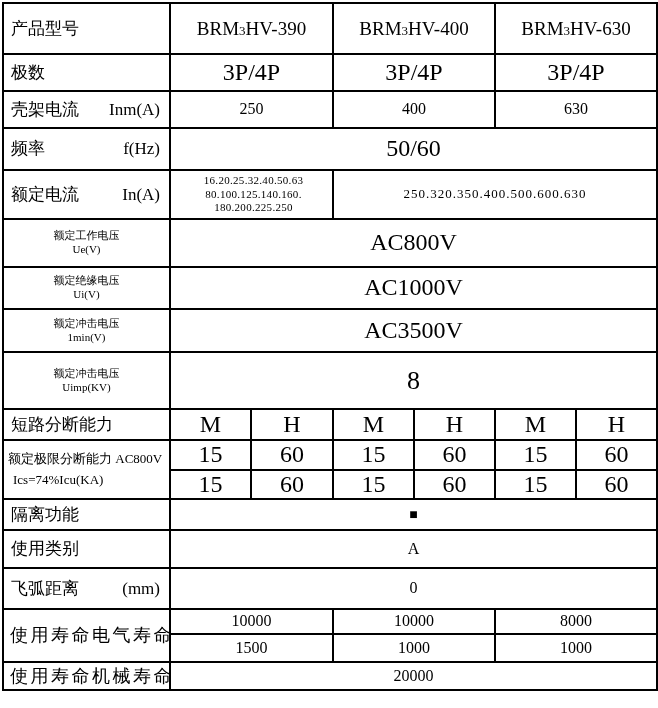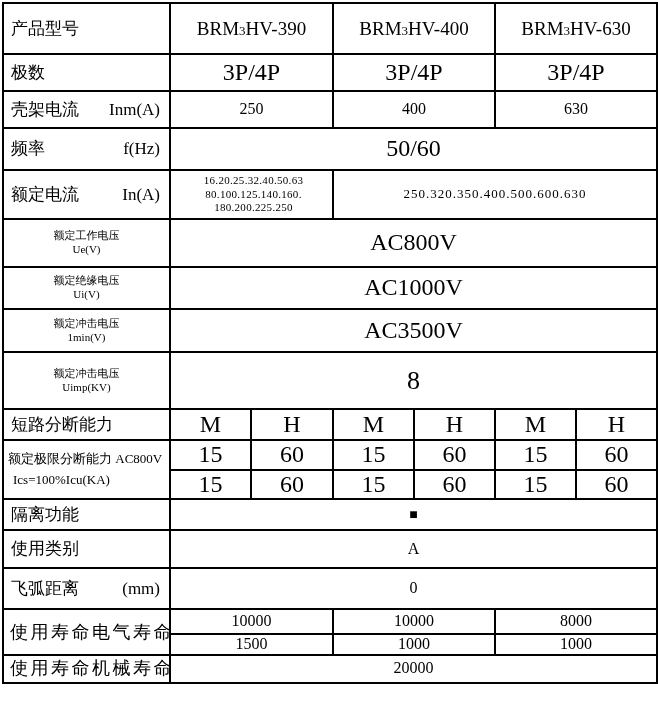--- a/index.html
+++ b/index.html
@@ -41,21 +41,21 @@
   tr.r7  td { height: 42px; }
   tr.r8  td { height: 43px; }
   tr.r9  td { height: 57px; margin-top: 10px; }
   tr.r10 td { height: 31px; }
   tr.r11 td { height: 28px; }
   tr.r12 td { height: 29px; }
   tr.r13 td { height: 31px; border-radius: 9px; }
   tr.r14 td { height: 38px; }
   tr.r15 td { height: 41px; }
   tr.r16 td { height: 25px; }
-  tr.r17 td { height: 20px; }
+  tr.r17 td { height: 28px; }
   tr.r18 td { height: 28px; }
 
   
   td.lbl {
     text-align: left;
     font-size: 17px;
     padding-left: 7px;
     padding-right: 6px;
   }
   td.lbl-split { padding: 0 9px 0 7px; }
@@ -203,21 +203,21 @@
       <td class="val">H</td>
       <td class="val">M</td>
       <td class="val">H</td>
       <td class="val">M</td>
       <td class="val">H</td>
     </tr>
 
     <tr class="r11">
       <td class="lbl-small" rowspan="2">
         <div>额定极限分断能力 AC800V</div>
-        <div style="padding-left:5px">Ics=100%Icu(KA)</div>
+        <div style="padding-left:5px">Ics=74%Icu(KA)</div>
       </td>
       <td class="val">15</td>
       <td class="val">60</td>
       <td class="val">15</td>
       <td class="val">60</td>
       <td class="val">15</td>
       <td class="val">60</td>
     </tr>
 
     <tr class="r12">

